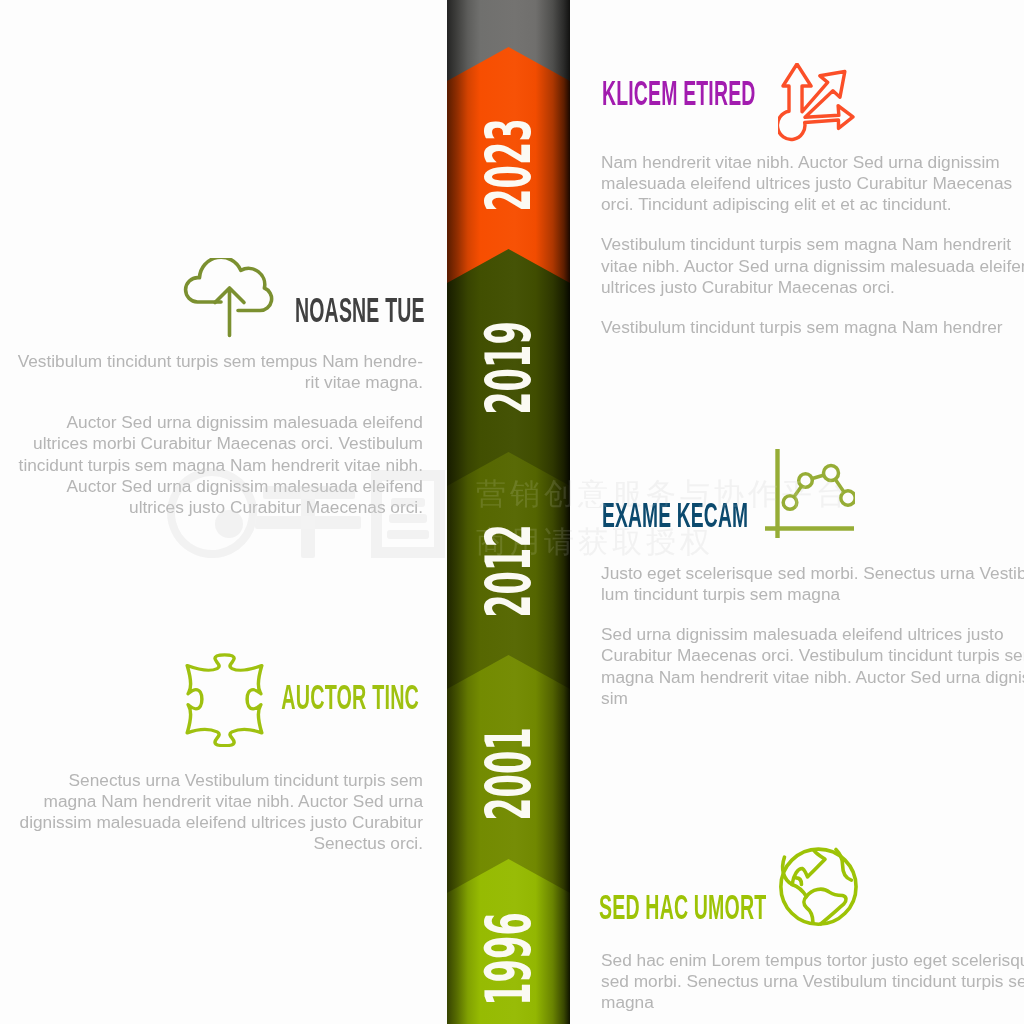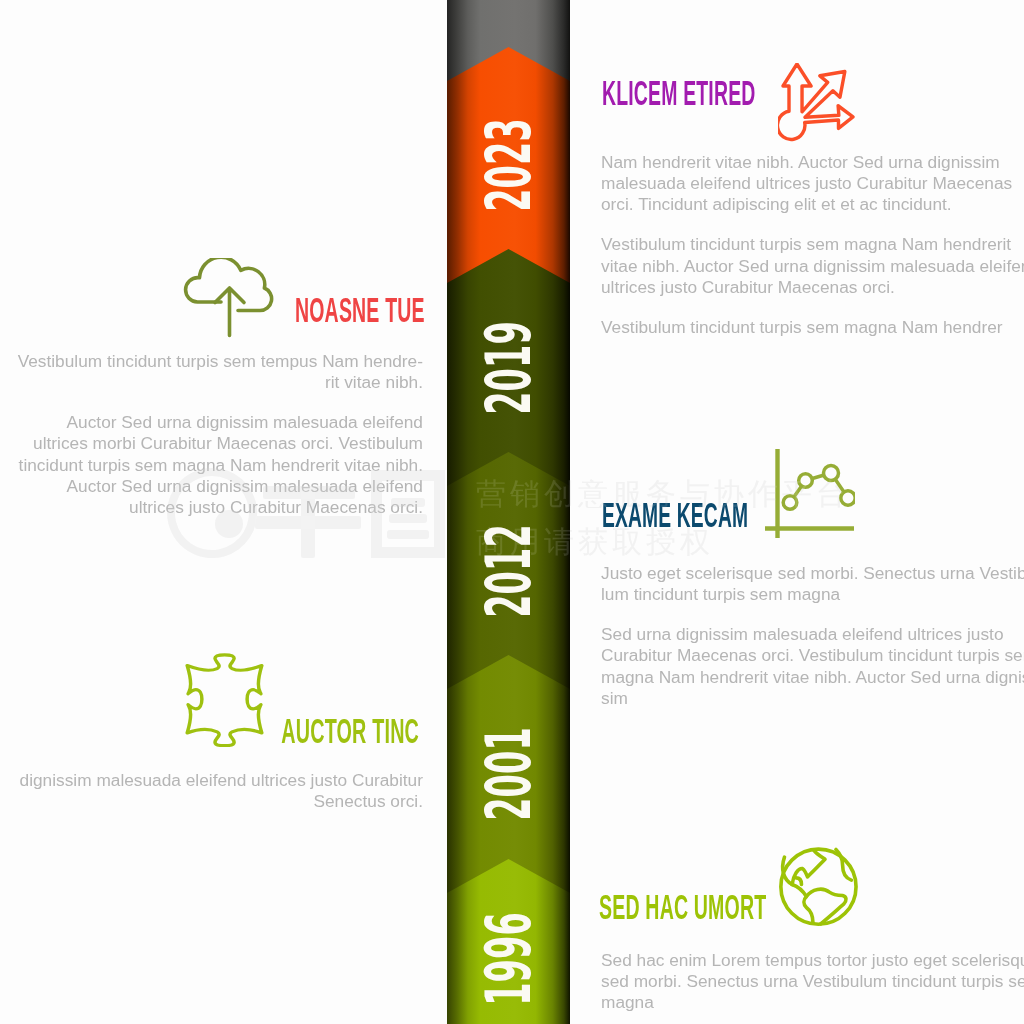--- a/index.html
+++ b/index.html
@@ -112,33 +112,33 @@
             <span class="ln">Vestibulum tincidunt turpis sem magna Nam hendrerit</span>
             <span class="ln">vitae nibh. Auctor Sed urna dignissim malesuada eleifend</span>
             <span class="ln">ultrices justo Curabitur Maecenas orci.</span>
           </div>
           <div class="para">
             <span class="ln">Vestibulum tincidunt turpis sem magna Nam hendrer</span>
           </div>
         </div>
       </div>
       <div class="sec sec-left">
-        <div class="h-title" style="color: #ef4444; top: 291.509px; right: 599px;"><span style="transform: scaleX(0.555);">NOASNE TUE</span></div>
+        <div class="h-title" style="color: #404040; top: 291.509px; right: 599px;"><span style="transform: scaleX(0.555);">NOASNE TUE</span></div>
         <span class="h-icon-wrap" style="position: absolute; left: 183px; top: 258px;">
           <svg class="h-icon" width="94" height="80" viewBox="0 0 94 80" aria-hidden="true">
             <g fill="none" stroke="#7b9030" stroke-width="3.6" stroke-linejoin="round" stroke-linecap="round">
               <path d="M38 44 H14.5 a12.2 12.2 0 0 1 0.6 -24.4 q0.7 0 1.4 0.1 a21.5 21.5 0 0 1 41.3 -7.3 a16.2 16.2 0 0 1 23.6 17.6 a11.7 11.7 0 0 1 -4.4 22.5 H55"></path>
               <path d="M46.5 77.5 V31 M32 44.5 L46.5 30 L61 44.5"></path>
             </g>
           </svg>
         </span>
         <div class="body" style="top: 351px; right: 601px;">
           <div class="para">
             <span class="ln">Vestibulum tincidunt turpis sem tempus Nam hendre-</span>
-            <span class="ln">rit vitae nibh.</span>
+            <span class="ln">rit vitae magna.</span>
           </div>
           <div class="para">
             <span class="ln">Auctor Sed urna dignissim malesuada eleifend</span>
             <span class="ln">ultrices morbi Curabitur Maecenas orci. Vestibulum</span>
             <span class="ln">tincidunt turpis sem magna Nam hendrerit vitae nibh.</span>
             <span class="ln">Auctor Sed urna dignissim malesuada eleifend</span>
             <span class="ln">ultrices justo Curabitur Maecenas orci.</span>
           </div>
         </div>
       </div>
@@ -166,30 +166,32 @@
           </div>
           <div class="para">
             <span class="ln">Sed urna dignissim malesuada eleifend ultrices justo</span>
             <span class="ln">Curabitur Maecenas orci. Vestibulum tincidunt turpis sem</span>
             <span class="ln">magna Nam hendrerit vitae nibh. Auctor Sed urna dignis</span>
             <span class="ln">sim</span>
           </div>
         </div>
       </div>
       <div class="sec sec-left">
-        <div class="h-title" style="color: rgb(159, 193, 16); top: 713px; right: 605px;"><span style="transform: scaleX(0.562);">AUCTOR TINC</span></div>
+        <div class="h-title" style="color: rgb(159, 193, 16); top: 679px; right: 605px;"><span style="transform: scaleX(0.562);">AUCTOR TINC</span></div>
         <span class="h-icon-wrap" style="position: absolute; left: 185px; top: 653px;">
           <svg class="h-icon" width="79" height="94" viewBox="3.5 0.5 72.5 93.5" preserveAspectRatio="none" aria-hidden="true">
             <g fill="none" stroke="#9fc110" stroke-width="3.2" stroke-linejoin="round" stroke-linecap="round">
               <path d="M5.5 13 C18 18 27 19 33 16 C38 13 31 9.5 31 5.8 C31 2.8 34.8 2.3 39.8 2.3 C44.8 2.3 48.6 2.8 48.6 5.8 C48.6 9.5 41.6 13 46.6 16 C52.6 19 61.6 18 74 13 C70.5 25.5 70 35 72.5 39.5 C75 44 70.5 37 66 37 C62.5 37 60.5 41 60.5 46.5 C60.5 52 62.5 56 66 56 C70.5 56 75 49 72.5 53.5 C70 58 70.5 67.5 74 80 C61.6 75 52.6 76 46.6 79 C41.6 82 48.6 85.5 48.6 89.2 C48.6 92.2 44.8 92.7 39.8 92.7 C34.8 92.7 31 92.2 31 89.2 C31 85.5 38 82 33 79 C27 76 18 75 5.5 80 C9 67.5 9.5 58 7 53.5 C4.5 49 9 56 13.5 56 C17 56 19 52 19 46.5 C19 41 17 37 13.5 37 C9 37 4.5 44 7 39.5 C9.5 35 9 25.5 5.5 13 Z"></path>
             </g>
           </svg>
         </span>
         <div class="body" style="top: 770px; right: 601px;">
           <div class="para">
+            <span class="ln">Senectus urna Vestibulum tincidunt turpis sem</span>
+            <span class="ln">magna Nam hendrerit vitae nibh. Auctor Sed urna</span>
             <span class="ln">dignissim malesuada eleifend ultrices justo Curabitur</span>
             <span class="ln">Senectus orci.</span>
           </div>
         </div>
       </div>
       <div class="sec sec-right">
         <div class="h-title" style="color: rgb(157, 195, 6); top: 888.509px; left: 599px;"><span style="transform: scaleX(0.556);">SED HAC UMORT</span></div>
         <span class="h-icon-wrap" style="position: absolute; left: 779px; top: 847px;">
           <svg class="h-icon" width="80" height="81" viewBox="3.5 0.5 73 73.5" aria-hidden="true">
             <g fill="none" stroke="#9dc306" stroke-width="3.3" stroke-linejoin="round" stroke-linecap="round">

